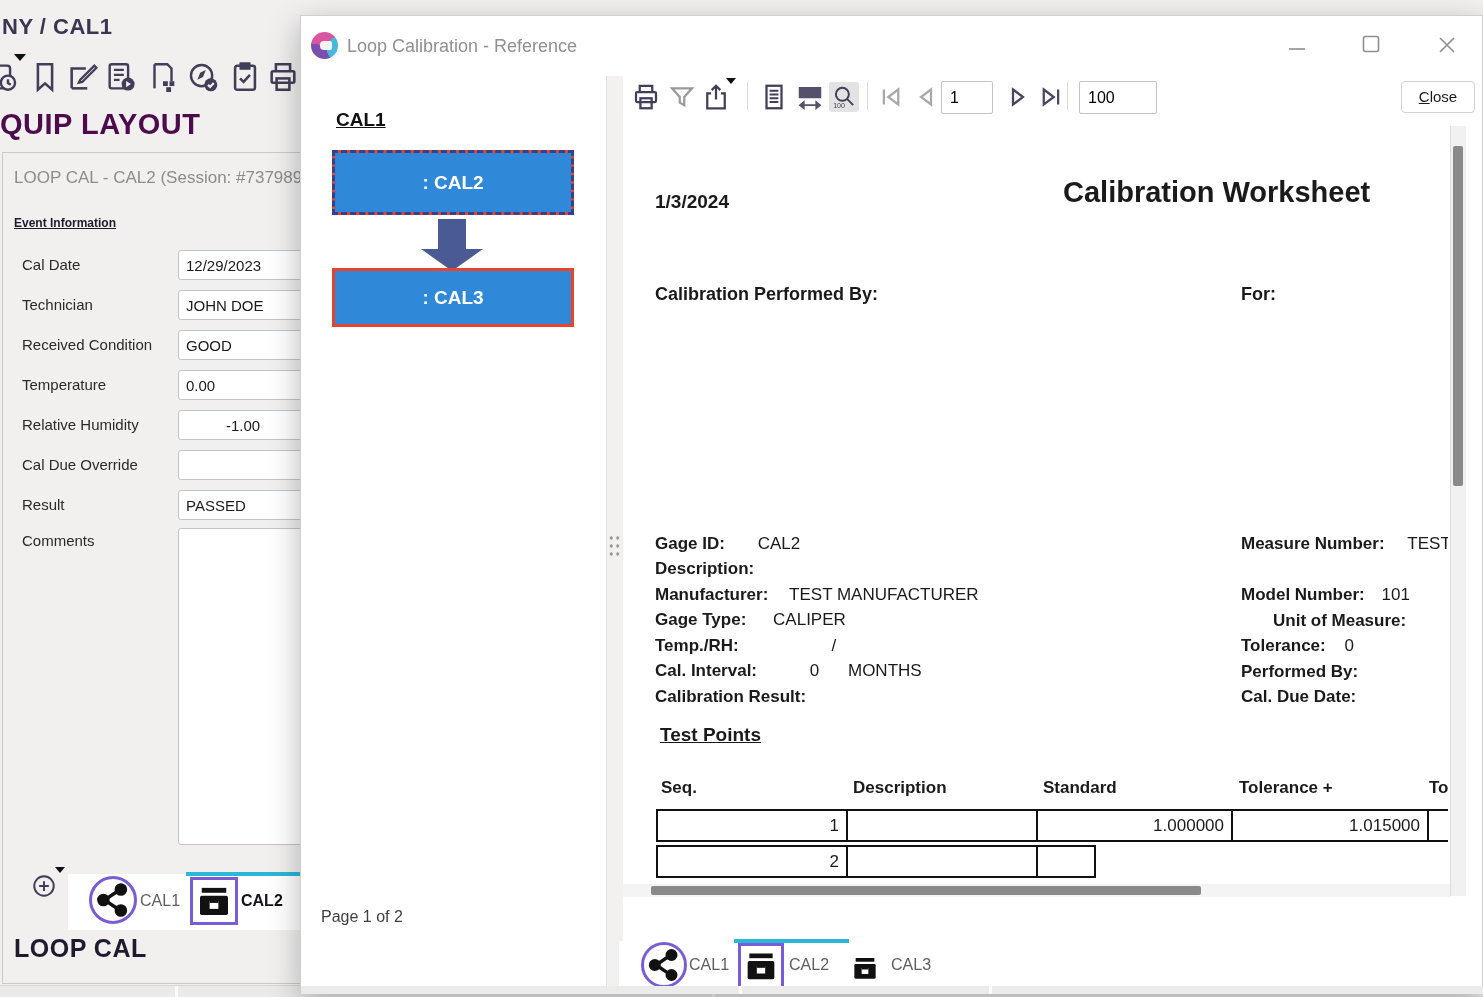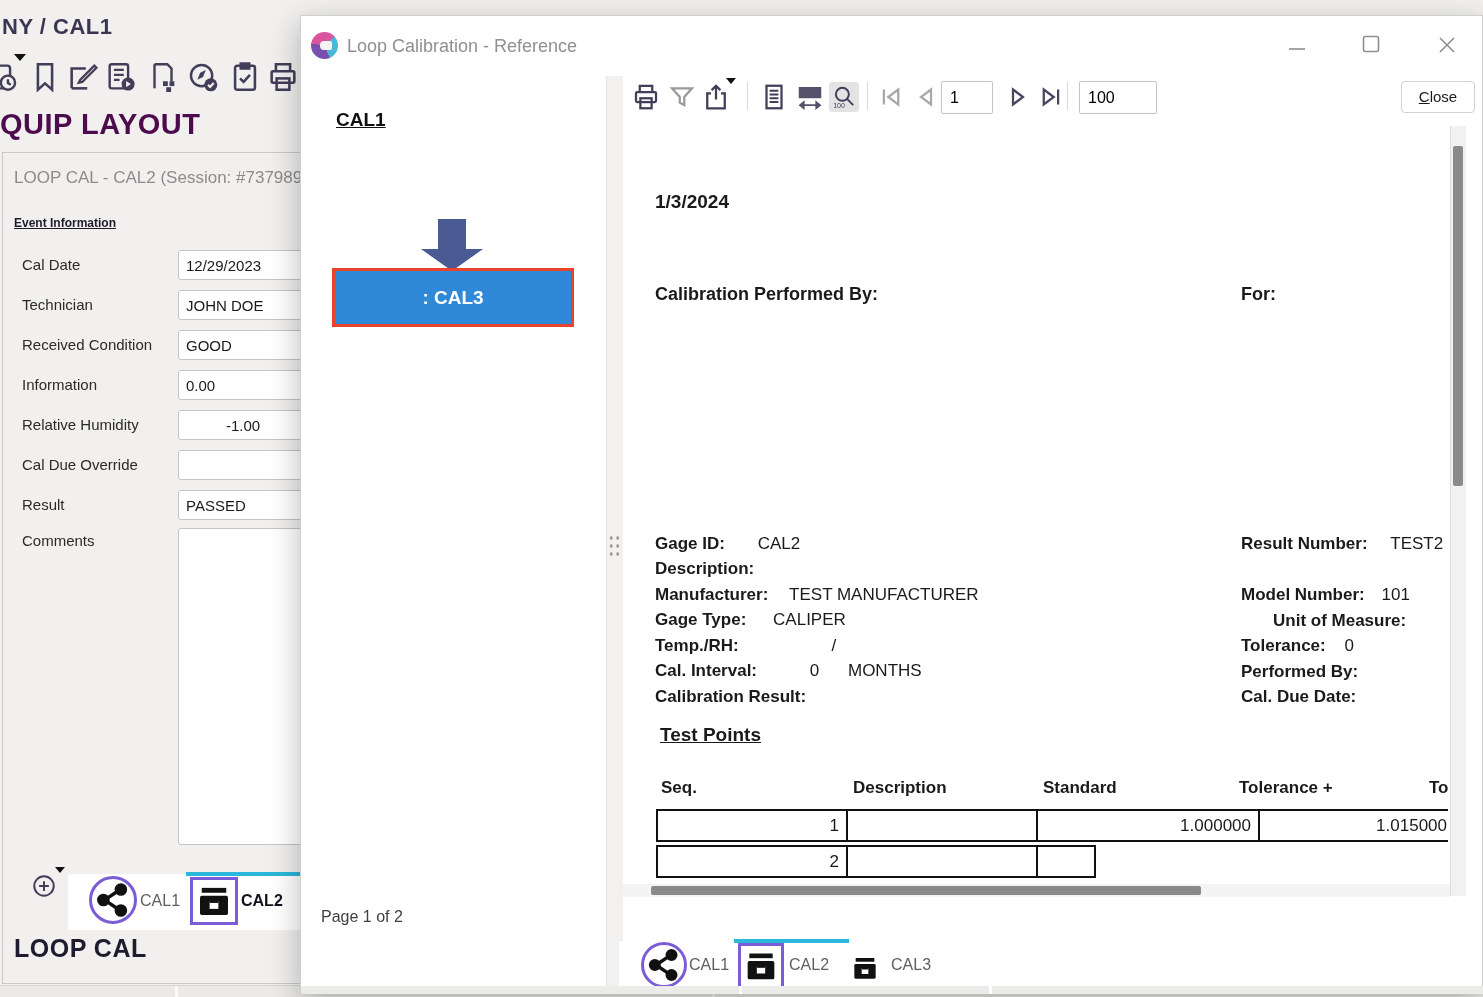--- a/index.html
+++ b/index.html
@@ -160,21 +160,21 @@
 <div class="abs session-panel"></div>
 <div class="abs session-title">LOOP CAL - CAL2 (Session: #737989</div>
 <div class="abs section-heading">Event Information</div>
 
 <div class="abs f-label" style="top:256px">Cal Date</div>
 <input class="abs f-input" style="top: 250px;" readonly="" value="12/29/2023">
 <div class="abs f-label" style="top:296px">Technician</div>
 <input class="abs f-input" style="top: 290px;" readonly="" value="JOHN DOE">
 <div class="abs f-label" style="top:336px">Received Condition</div>
 <input class="abs f-input" style="top: 330px;" readonly="" value="GOOD">
-<div class="abs f-label" style="top:376px">Information</div>
+<div class="abs f-label" style="top:376px">Temperature</div>
 <input class="abs f-input" style="top: 370px;" readonly="" value="0.00">
 <div class="abs f-label" style="top:416px">Relative Humidity</div>
 <input class="abs f-input" style="top: 410px; text-align: center;" readonly="" value="-1.00">
 <div class="abs f-label" style="top:456px">Cal Due Override</div>
 <input class="abs f-input" style="top: 450px;" readonly="" value="">
 <div class="abs f-label" style="top:496px">Result</div>
 <input class="abs f-input" style="top: 490px;" readonly="" value="PASSED">
 <div class="abs f-label" style="top:532px">Comments</div>
 <textarea class="abs f-textarea" readonly="" style=""></textarea>
 
@@ -226,20 +226,21 @@
         <rect x="2.5" y="2.5" width="15" height="15" rx="2" fill="none" stroke="#8f8f8f" stroke-width="1.6"></rect>
       </svg>
     </span>
   <span class="abs winbtn" style="left:1135px;top:18px">
     <svg width="22" height="22" viewBox="0 0 22 22">
         <path d="M4 4l14 14M18 4L4 18" stroke="#8f8f8f" stroke-width="1.6"></path>
       </svg>
     </span>
 
   <div class="abs diagram-root">CAL1</div>
+  <div class="abs node selected" style="left:31px;top:134px;height:65px">: CAL2</div>
   <div class="abs arrow-shaft" style="left:137px;top:203px;width:28px;height:31px"></div>
   <div class="abs arrow-head" style="left:120px;top:233px"></div>
   <div class="abs node solid-red" style="left:31px;top:252px;height:59px">: CAL3</div>
 
   <div class="abs splitter"></div>
   <div class="abs grip"></div>
 
   <span class="abs vt-icon" style="left:330px">
     <svg viewBox="0 0 24 24" width="30" height="30" fill="none" stroke="currentColor" stroke-width="1.8">
       <path d="M7 8V3h10v5"></path>
@@ -302,20 +303,21 @@
       <path d="M7 6l8 6-8 6z"></path>
         <path d="M18.5 6v12"></path>
       </svg>
     </span>
   <div class="abs vt-sep" style="left:766px"></div>
   <input class="abs vt-input" style="left: 778px; width: 78px;" readonly="" value="100">
   <button class="abs close-btn">Close</button>
 
   <div class="abs report-page">
     <div class="abs rp-date">1/3/2024</div>
+    <div class="abs rp-title">Calibration Worksheet</div>
     <div class="abs rp-perf">Calibration Performed By:</div>
     <div class="abs rp-for">For:</div>
 
     <div class="rrow" style="left:32px;top:408px">
       <b>Gage ID:</b>
       <span style="margin-left:28px">CAL2</span></div>
     <div class="rrow" style="left:32px;top:433px">
       <b>Description:</b>
       <span style="margin-left:14px"></span></div>
     <div class="rrow" style="left:32px;top:459px">
@@ -328,21 +330,21 @@
       <b>Temp./RH:</b>
       <span style="margin-left:88px">/</span></div>
     <div class="rrow" style="left:32px;top:535px">
       <b>Cal. Interval:</b>
       <span style="margin-left:48px">0</span>
       <span style="margin-left:24px">MONTHS</span></div>
     <div class="rrow" style="left:32px;top:561px">
       <b>Calibration Result:</b></div>
 
     <div class="rrow" style="left:618px;top:408px">
-      <b>Result Number:</b>
+      <b>Measure Number:</b>
       <span style="margin-left:18px">TEST2</span></div>
     <div class="rrow" style="left:618px;top:459px">
       <b>Model Number:</b>
       <span style="margin-left:12px">101</span></div>
     <div class="rrow" style="left:650px;top:485px">
       <b>Unit of Measure:</b></div>
     <div class="rrow" style="left:618px;top:510px">
       <b>Tolerance:</b>
       <span style="margin-left:14px">0</span></div>
     <div class="rrow" style="left:618px;top:536px">
@@ -353,21 +355,21 @@
     <div class="abs tp-head">Test Points</div>
     <span class="tbl-col" style="left:38px">Seq.</span>
     <span class="tbl-col" style="left:230px">Description</span>
     <span class="tbl-col" style="left:420px">Standard</span>
     <span class="tbl-col" style="left:616px">Tolerance +</span>
     <span class="tbl-col" style="left:806px">To</span>
 
     <div class="tbl-row" style="top:683px">
       <span class="cell" style="width:190px">1</span>
       <span class="cell" style="width:190px"></span>
-      <span class="cell" style="width:222px">1.000000</span>
+      <span class="cell" style="width:195px">1.000000</span>
       <span class="cell" style="width:196px">1.015000</span>
       <span class="cell" style="width:60px"></span>
     </div>
     <div class="tbl-row" style="top:719px">
       <span class="cell" style="width:190px">2</span>
       <span class="cell" style="width:190px"></span>
       <span class="cell" style="width:60px"></span>
     </div>
   </div>
 

